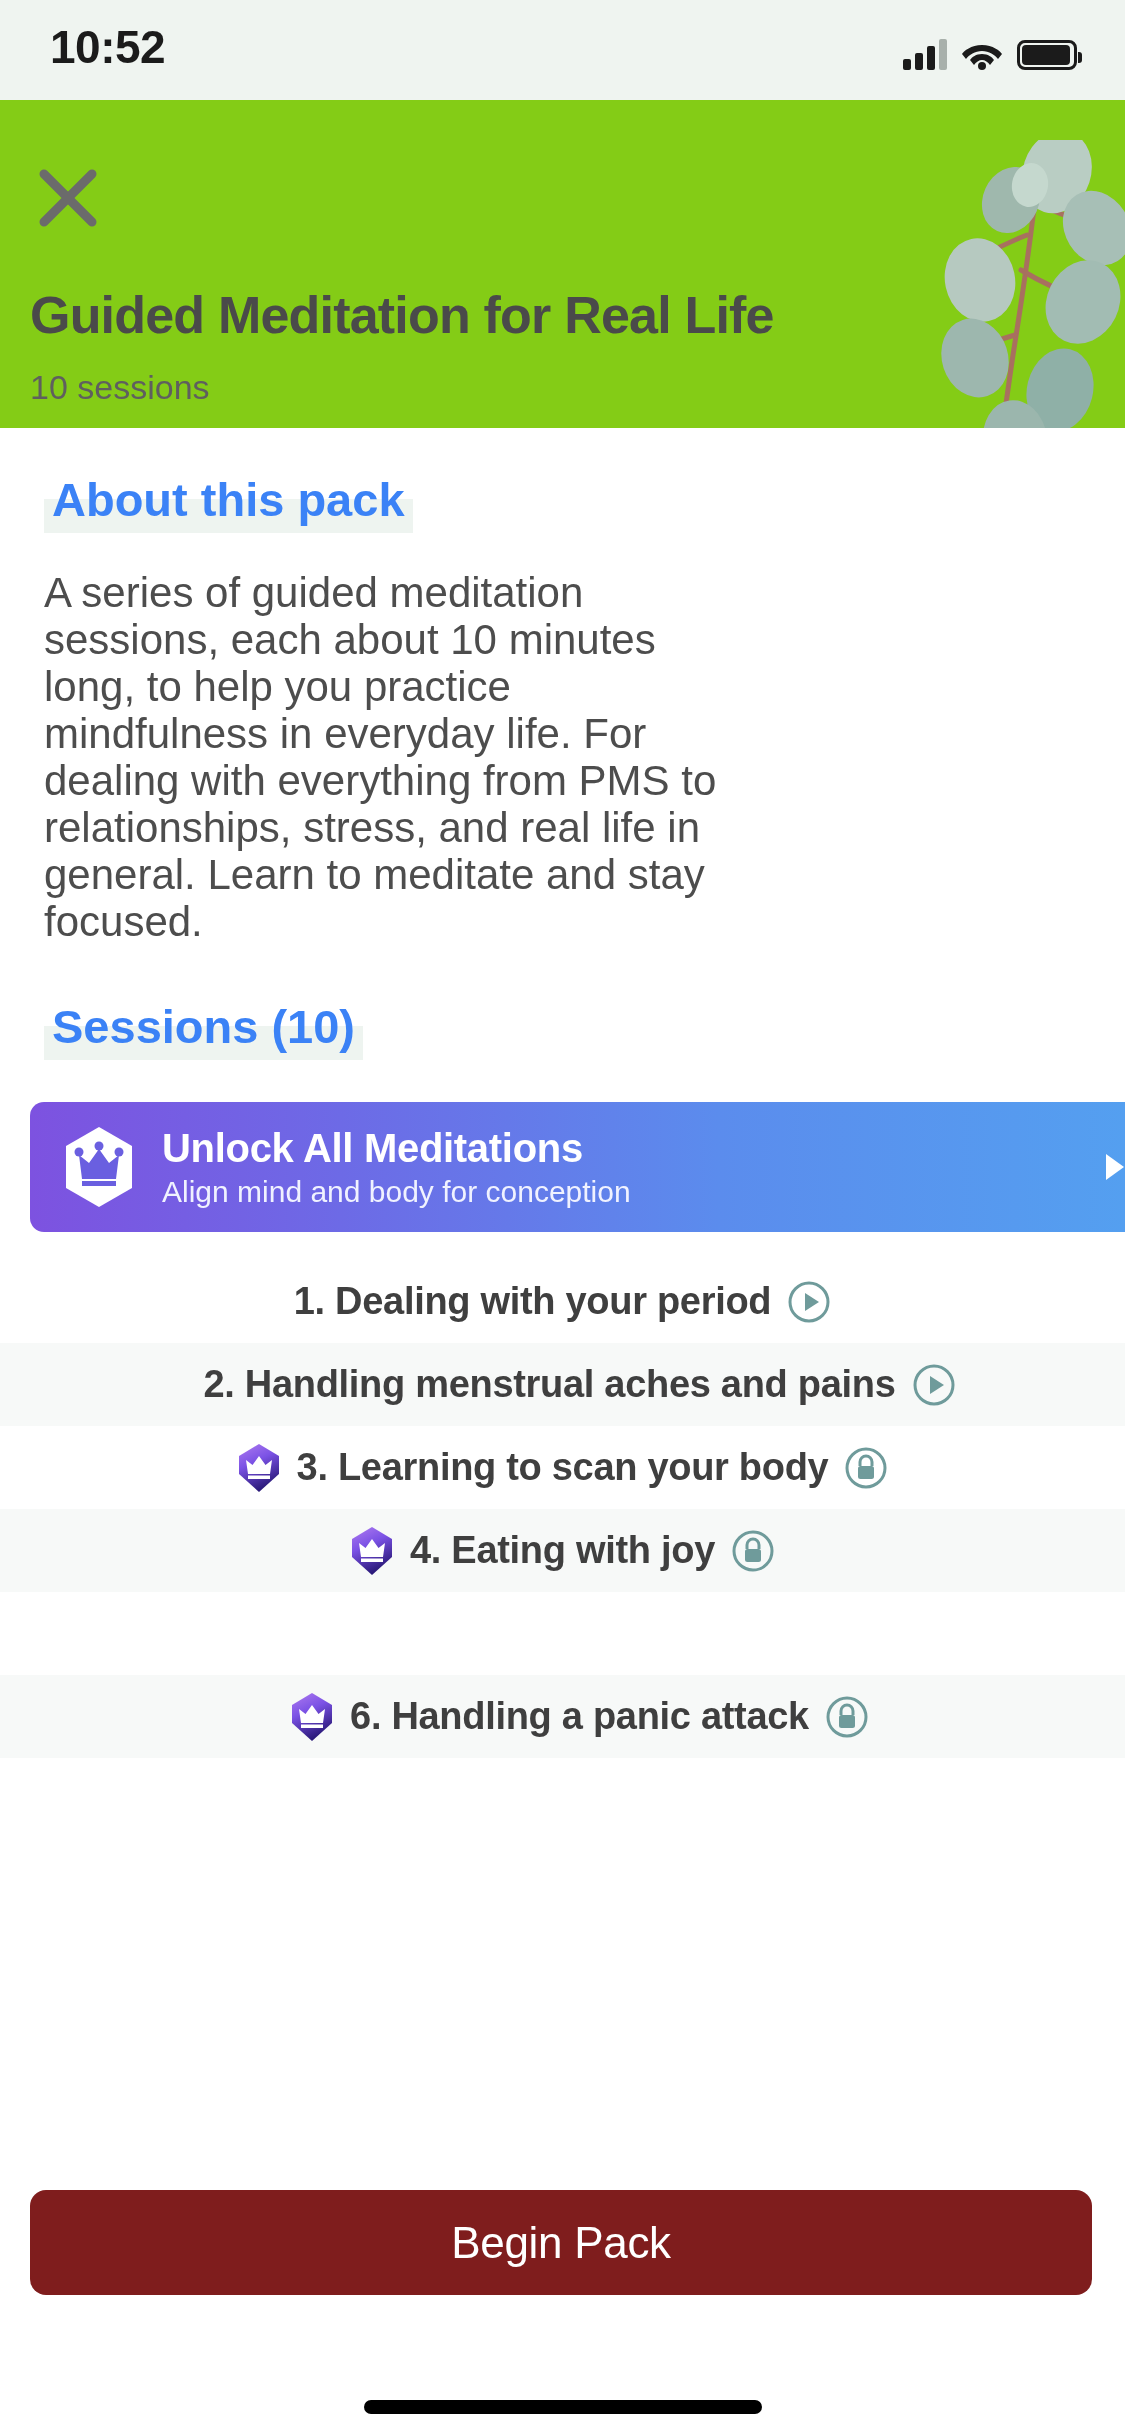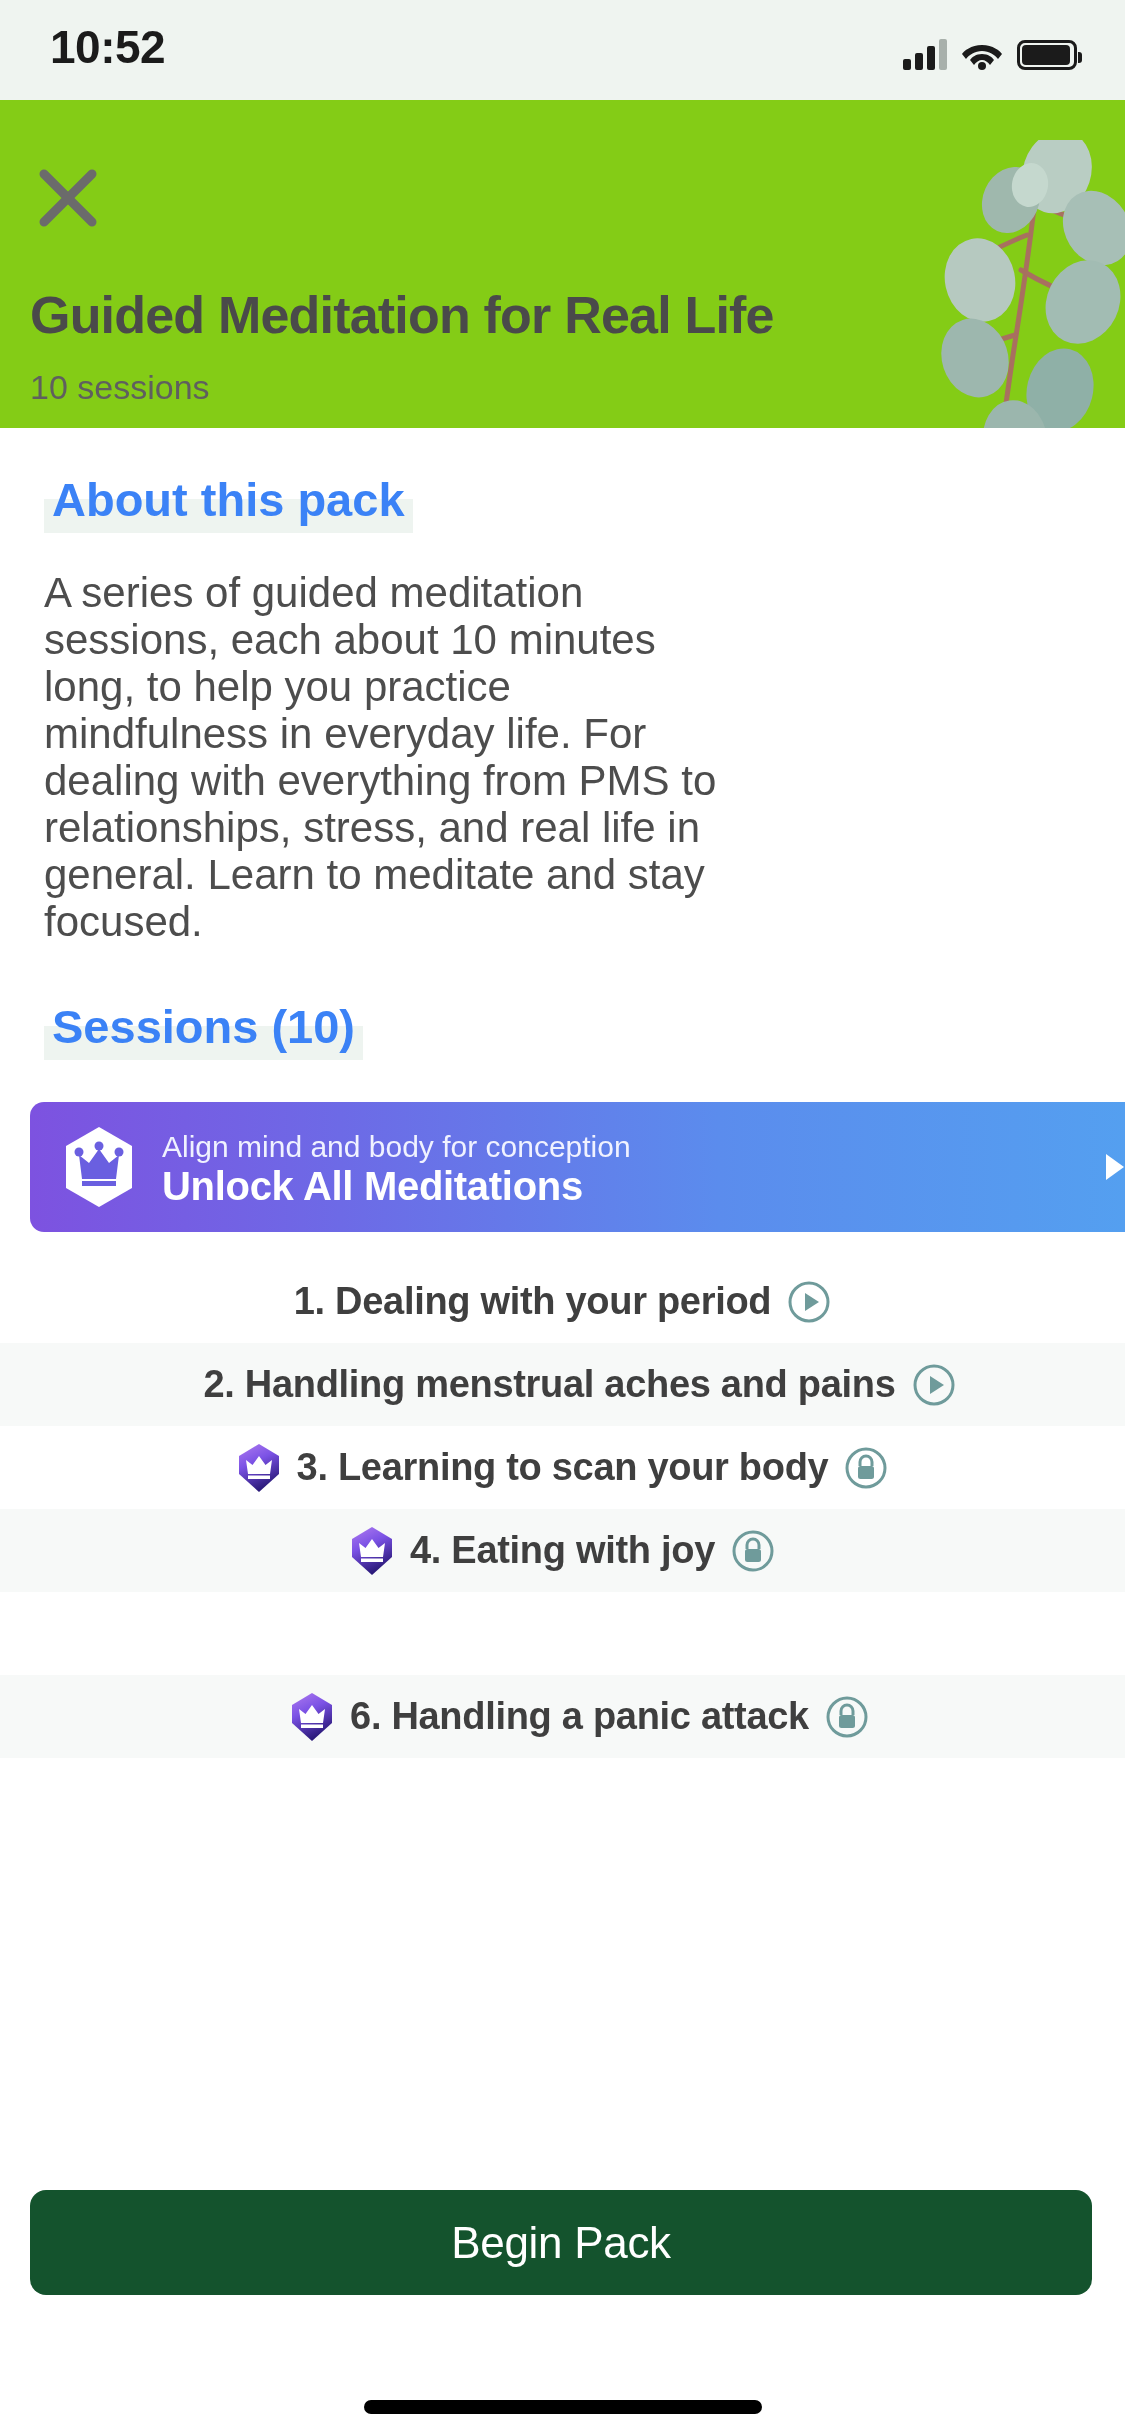--- a/index.html
+++ b/index.html
@@ -147,21 +147,21 @@
 
   
   #row-2 { background: #f7f9f8; }
   #row-4-wrap { background: #f7f9f8; }
 
   
   #begin-pack {
     position: absolute;
     left: 30px; top: 2190px;
     width: 1062px; height: 105px;
-    background: #14532d;
+    background: #7f1d1d;
     border-radius: 16px;
     display: flex; align-items: center; justify-content: center;
     cursor: pointer;
     z-index: 20;
   }
   #begin-pack-label {
     font-size: 44px; color: #ffffff; letter-spacing: -0.3px;
   }
 
   
@@ -248,22 +248,22 @@
     <div id="unlock-banner">
       <svg id="unlock-badge" viewBox="0 0 74 84">
         <path d="M37 2 L70 21 L70 63 L37 82 L4 63 L4 21 Z" fill="#ffffff"></path>
         <path d="M20 54 L17 30 L27 38 L37 24 L47 38 L57 30 L54 54 Z" fill="#6a5fe0"></path>
         <circle cx="17" cy="27" r="4.5" fill="#6a5fe0"></circle>
         <circle cx="37" cy="21" r="4.5" fill="#6a5fe0"></circle>
         <circle cx="57" cy="27" r="4.5" fill="#6a5fe0"></circle>
         <rect x="20" y="56" width="34" height="5" fill="#6a5fe0"></rect>
       </svg>
       <div id="unlock-texts">
+        <div id="unlock-title">Unlock All Meditations</div>
         <div id="unlock-sub">Align mind and body for conception</div>
-        <div id="unlock-title">Unlock All Meditations</div>
       </div>
       <span id="unlock-arrow"></span>
     </div>
 
     
     <div style="margin-top:28px;">
 
       <div class="session-row" id="row-1">
         <span class="s-label">1. Dealing with your period</span>
         <svg class="s-action" viewBox="0 0 44 44">

